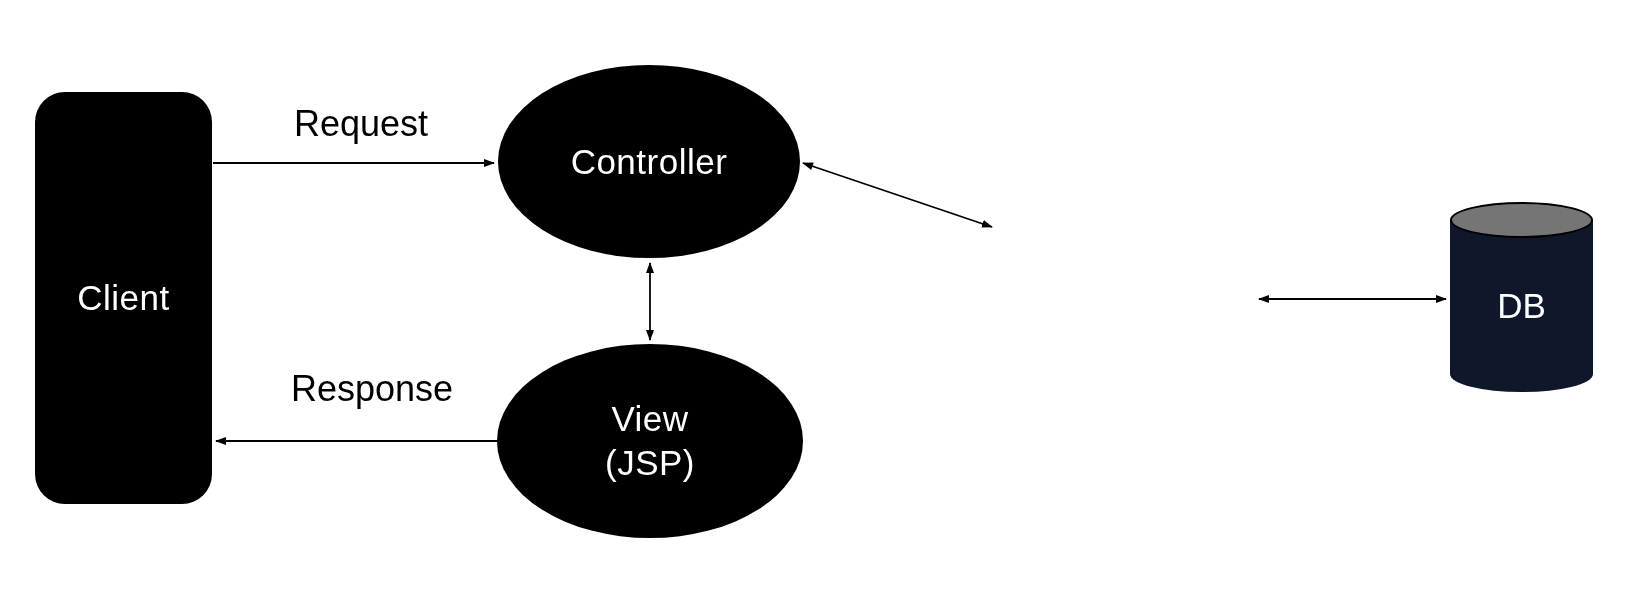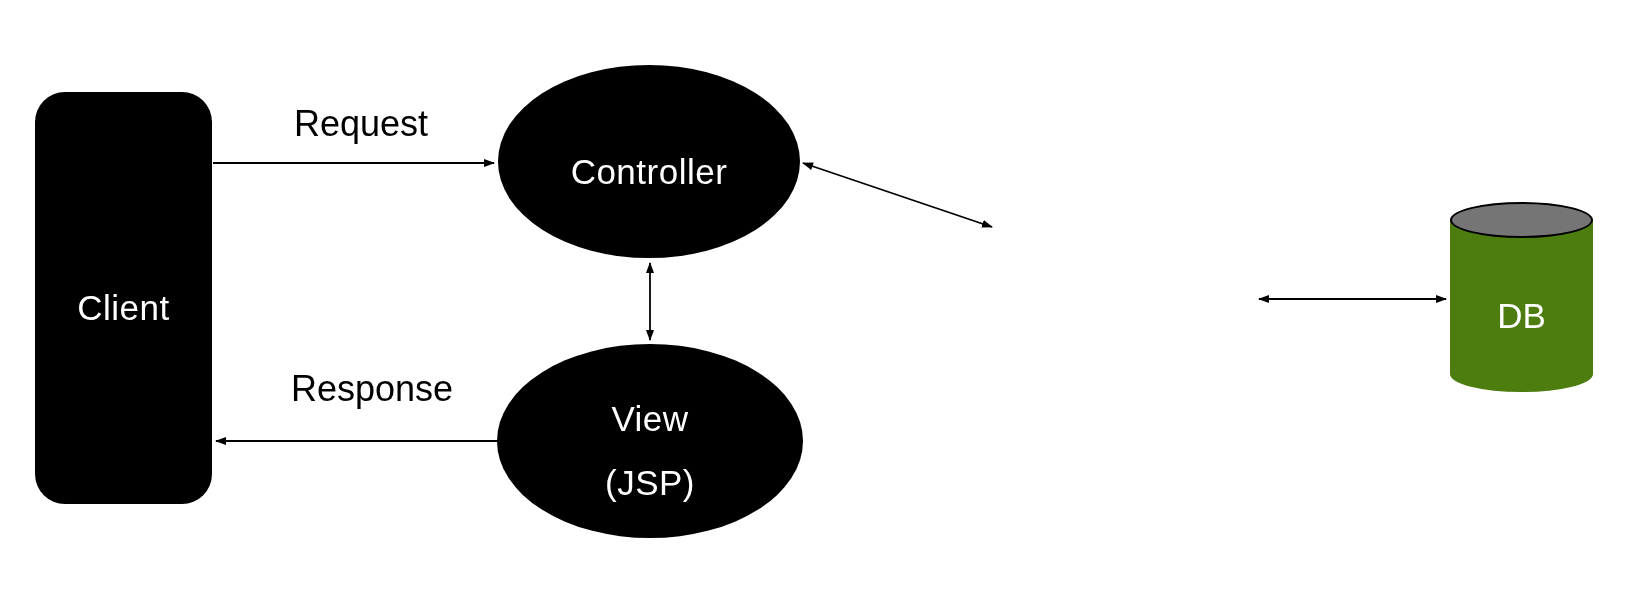--- a/index.html
+++ b/index.html
@@ -70,21 +70,21 @@
     top: 202px;
     width: 143px;
     height: 190px;
   }
   .db-body {
     position: absolute;
     left: 0;
     top: 18px;
     width: 100%;
     height: 172px;
-    background: #4d7c0f;
+    background: #0f172a;
     border-radius: 0 0 71px 71px / 0 0 18px 18px;
     display: flex;
     align-items: center;
     justify-content: center;
     color: #ffffff;
     font-size: 35px;
   }
   .db-top {
     position: absolute;
     left: 0;
@@ -98,21 +98,21 @@
   }
   .edge-label {
     position: absolute;
     color: #000000;
     font-size: 36px;
     white-space: nowrap;
     transform: translate(-50%, -50%);
   }
   .label-request  { left: 361px; top: 124px; }
   .label-response { left: 372px; top: 389px; }
-  .node-label { display: block; margin-top: 20px; }
+  .node-label { display: block; }
 </style>
 </head>
 <body>
 
 <div class="canvas">
 
   <svg class="arrows" width="1638" height="597" viewBox="0 0 1638 597" xmlns="http://www.w3.org/2000/svg">
     <defs>
       <marker id="arrowEnd" markerWidth="12" markerHeight="10" refX="10" refY="4" orient="auto" markerUnits="userSpaceOnUse">
         <path d="M0,0 L11,4 L0,8 Z" fill="#000000"></path>

